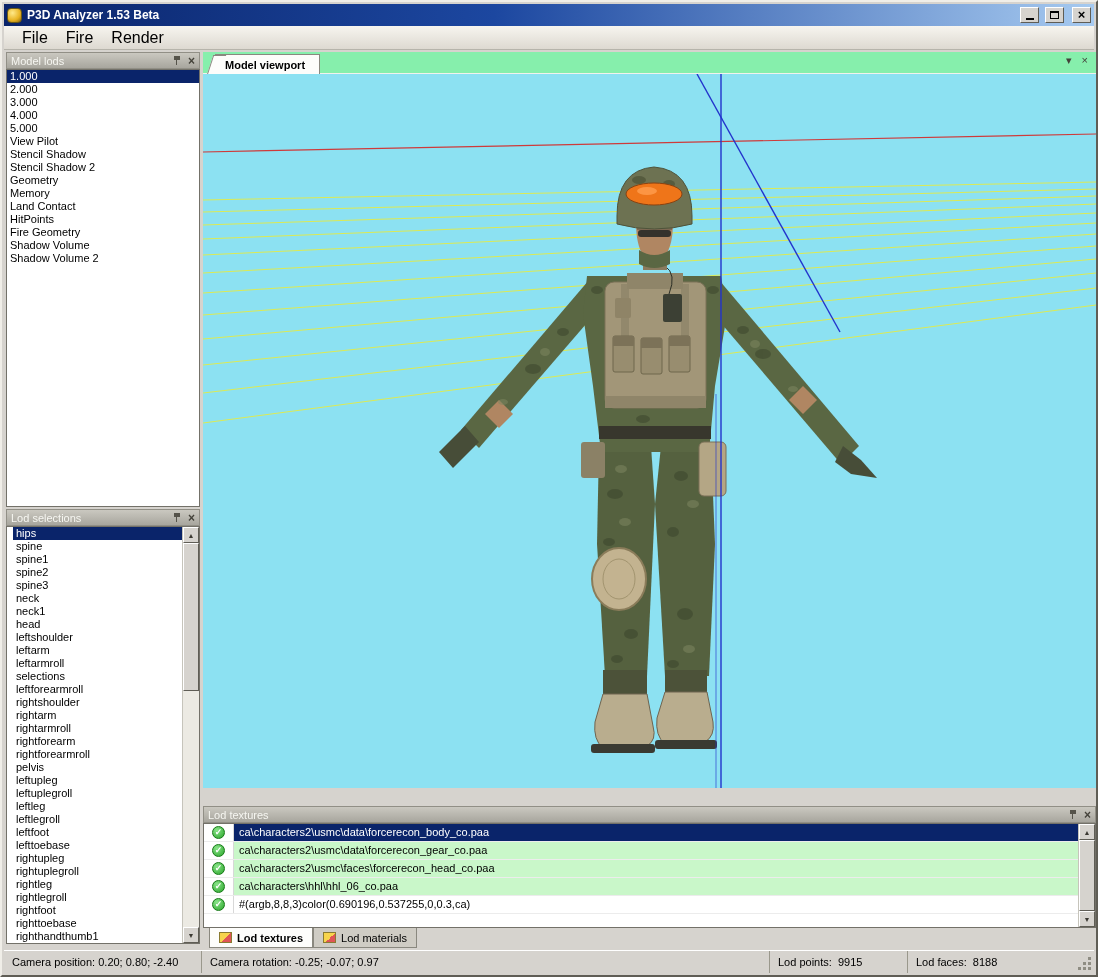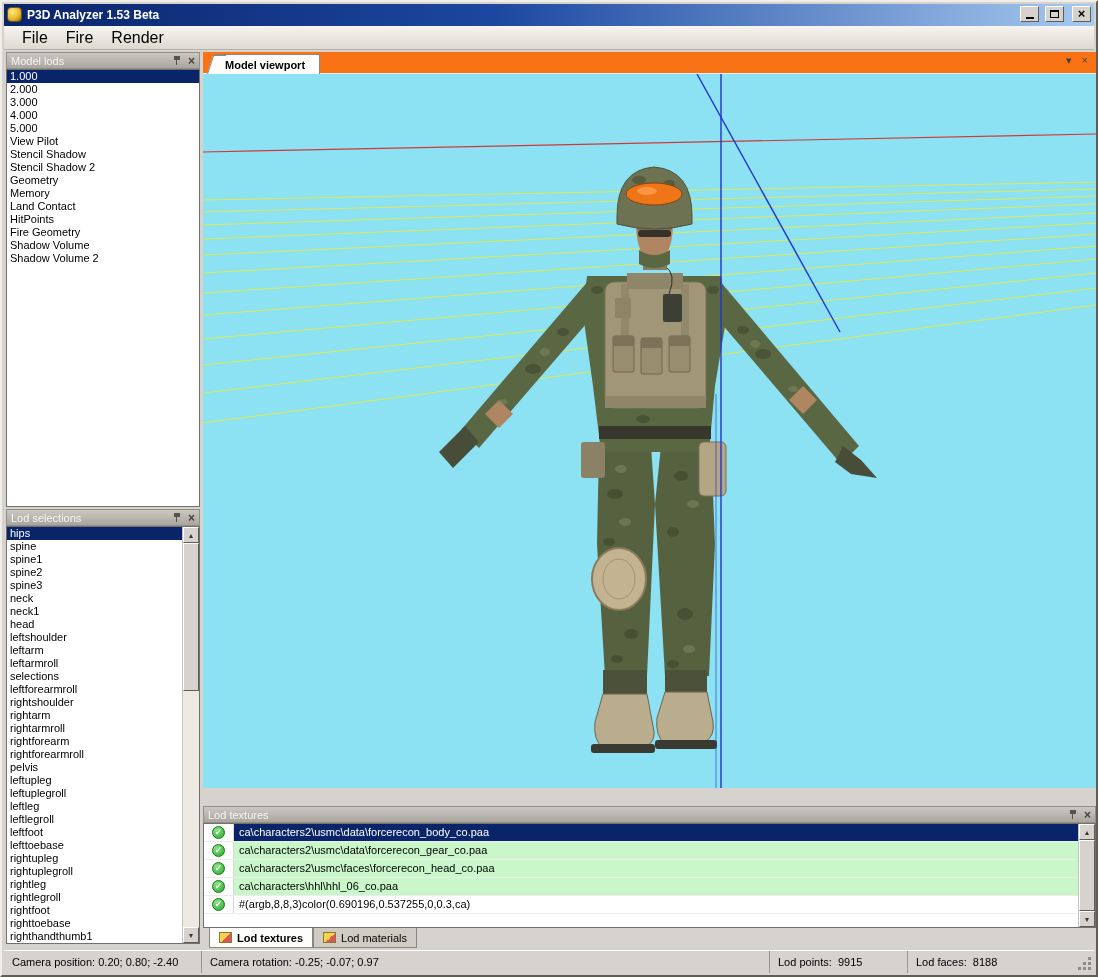--- a/index.html
+++ b/index.html
@@ -8,21 +8,21 @@
   }
   *{box-sizing:border-box;margin:0;padding:0;}
   html,body{width:1098px;height:977px;}
   body{position:relative;font-family:"Liberation Sans",sans-serif;background:#d6d3ce;overflow:hidden;-webkit-user-select:none;user-select:none;}
 
   .frame{position:absolute;inset:0;background:#d6d3ce;border:2px solid;border-color:#f0eee8 #5f5d55 #5f5d55 #f0eee8;}
 
   
   .titlebar{position:absolute;left:2px;top:2px;right:2px;height:22px;
     background:linear-gradient(to right,var(--tb-l),#1c47a0 45%,var(--tb-r));
-    display:flex;align-items:flex-end;padding:4px 3px;gap:5px;}
+    display:flex;align-items:center;padding:4px 3px;gap:5px;}
   .app-icon{width:15px;height:15px;border-radius:4px;border:1px solid #6a5a18;
     background:radial-gradient(circle at 35% 30%,#ffe98a,#e8b322 60%,#8a6a10);}
   .title-text{flex:1;color:#fff;font-size:12px;font-weight:bold;white-space:nowrap;}
   .win-btn{width:19px;height:16px;background:#d6d3ce;border:1px solid;border-color:#fff #5f5d55 #5f5d55 #fff;
     display:flex;align-items:center;justify-content:center;margin-left:1px;}
   .win-btn.close{margin-left:3px;}
   .g-min{width:8px;height:2px;background:#000;align-self:flex-end;margin-bottom:2px;}
   .g-max{width:9px;height:8px;border:1px solid #000;border-top:2px solid #000;}
   .g-close{font-size:13px;font-weight:bold;line-height:10px;color:#000;}
 
@@ -38,35 +38,35 @@
     border:1px solid #918f86;color:#f6f6f1;font-size:11px;
     display:flex;align-items:center;gap:6px;padding:0 4px;}
   .ph-title{flex:1;white-space:nowrap;}
   .pin-icon{position:relative;width:9px;height:10px;display:inline-block;}
   .pin-icon::before{content:"";position:absolute;left:1px;top:0;width:6px;height:4px;background:#55534a;}
   .pin-icon::after{content:"";position:absolute;left:3px;top:4px;width:1px;height:5px;background:#55534a;}
   .ph-close{color:#44423a;font-size:12px;font-weight:bold;line-height:10px;}
 
   .listbox{position:absolute;left:0;right:0;top:17px;bottom:0;background:#fff;border:1px solid #737169;overflow:hidden;}
   .rows{position:absolute;left:0;top:0;right:0;bottom:0;overflow:hidden;}
-  .rows.with-sb{right:17px;}
+  .rows.with-sb{right:17px;margin-left:6px;}
   .lrow{height:13px;line-height:13px;font-size:11px;padding-left:3px;white-space:nowrap;color:#000;}
   .lrow.sel{background:var(--hl);color:#fff;}
 
   
   .scrollbar{position:absolute;right:0;top:0;bottom:0;width:17px;background:#eceae3;border-left:1px solid #c6c4bb;}
   .sb-btn{position:absolute;left:0;right:0;height:16px;background:#d6d3ce;border:1px solid;border-color:#fff #5f5d55 #5f5d55 #fff;
     display:flex;align-items:center;justify-content:center;}
   .sb-btn .arr{font-size:7px;color:#3c3a33;line-height:7px;}
   .sb-btn.up{top:0;} .sb-btn.down{bottom:0;}
   .sb-track{position:absolute;left:0;right:0;top:16px;bottom:16px;}
   .sb-thumb{position:absolute;left:0;right:0;background:#d6d3ce;border:1px solid;border-color:#fff #5f5d55 #5f5d55 #fff;}
 
   
-  .vp-tabstrip{position:absolute;left:201px;top:50px;width:893px;height:22px;background:#f97316;border-bottom:1px solid #f2f1ec;}
+  .vp-tabstrip{position:absolute;left:201px;top:50px;width:893px;height:22px;background:#86efac;border-bottom:1px solid #f2f1ec;}
   .vtab{position:absolute;left:12px;top:2px;height:20px;background:#fdfdfb;border:1px solid #8a887f;border-bottom:none;border-left:none;
     padding:0 14px 0 10px;font-size:11px;font-weight:bold;display:flex;align-items:center;color:#000;}
   .vtab::before{content:"";position:absolute;left:-5px;top:0;width:12px;height:100%;background:#fdfdfb;
     border-left:1px solid #8a887f;border-top:1px solid #8a887f;transform:skewX(-18deg);}
   .vtab .vtab-label{position:relative;}
   .strip-icons{position:absolute;right:8px;top:3px;display:flex;gap:10px;align-items:center;}
   .strip-icons .ic{color:#44423b;font-size:11px;line-height:11px;}
 
   #viewport{position:absolute;left:201px;top:72px;width:893px;height:714px;background:var(--vp-bg);overflow:hidden;}
   #viewport svg{display:block;}

